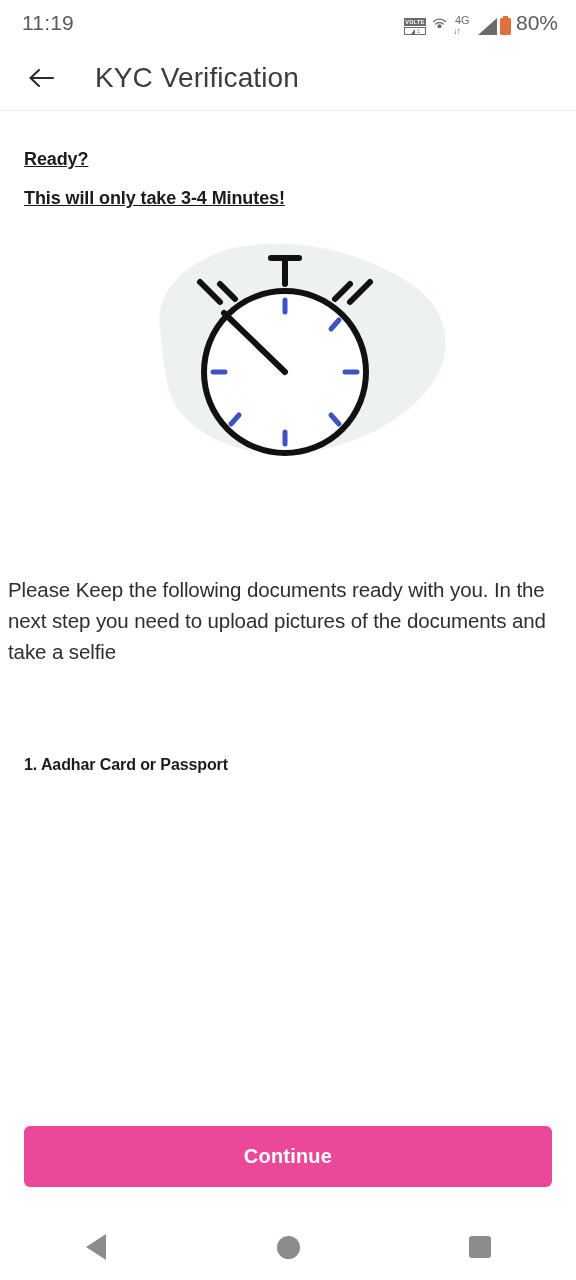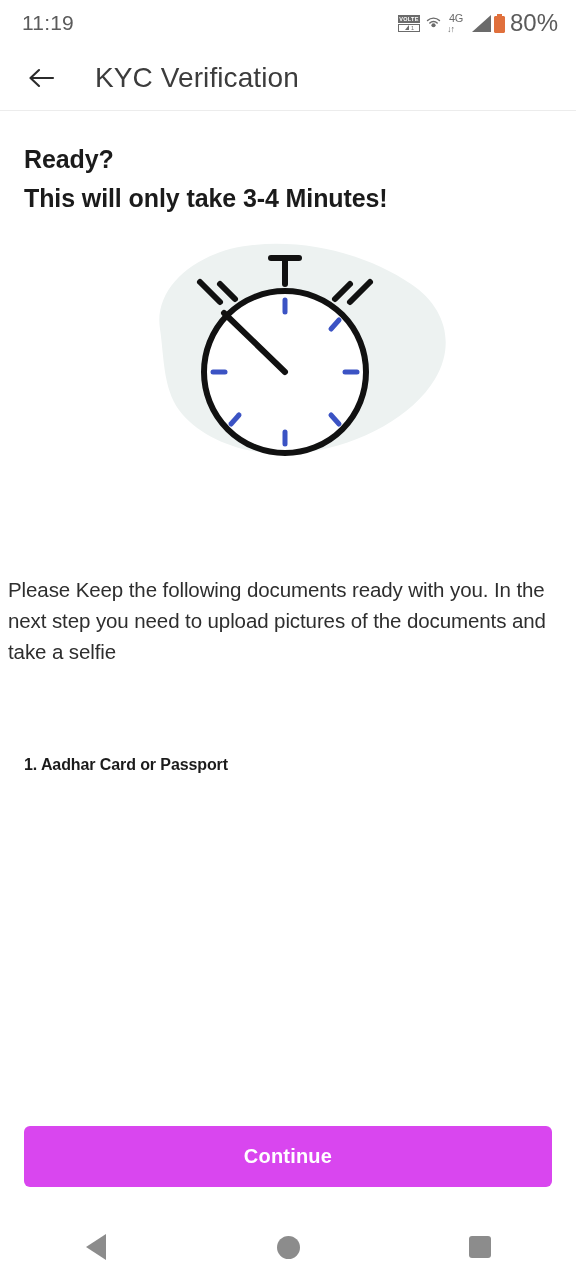--- a/index.html
+++ b/index.html
@@ -15,21 +15,21 @@
 
   
   .statusbar {
     position:absolute; top:0; left:0; width:576px; height:46px;
     display:flex; align-items:center; justify-content:space-between;
     padding:0 18px 0 22px;
   }
   .status-time {
     font-size:21px; color:#5b5b5b; letter-spacing:.2px;
   }
-  .status-icons { display:flex; align-items:center; gap:3px; }
+  .status-icons { display:flex; align-items:flex-end; gap:3px; }
 
   .ico-volte { position:relative; width:22px; height:17px; }
   .ico-volte .v-top {
     position:absolute; top:0; left:0; width:22px; height:8px;
     background:#6b6b6b; color:#fff; font-size:5.5px; font-weight:bold;
     line-height:8px; text-align:center; letter-spacing:.3px;
   }
   .ico-volte .v-bot {
     position:absolute; bottom:0; left:0; width:22px; height:8px;
     border:1px solid #6b6b6b; display:flex; align-items:center;
@@ -59,21 +59,21 @@
     background:#e0703c;
   }
   .ico-battery .b-body {
     position:absolute; top:2px; left:0; width:11px; height:17px;
     border:1.5px solid #e0703c; border-radius:1px; padding:1px;
   }
   .ico-battery .b-fill {
     position:absolute; left:1px; right:1px; bottom:1px; top:3px;
     background:#e0703c;
   }
-  .status-batt-pct { font-size:24px; color:#5b5b5b; margin-left:2px; }
+  .status-batt-pct { font-size:21px; color:#5b5b5b; margin-left:2px; }
 
   
   .appbar {
     position:absolute; top:46px; left:0; width:576px; height:64px;
     display:flex; align-items:center;
   }
   .back-btn {
     width:60px; height:64px; display:flex; align-items:center;
     justify-content:center; margin-left:12px; cursor:pointer;
   }
@@ -83,22 +83,22 @@
   .appbar-divider {
     position:absolute; top:110px; left:0; width:576px; height:1px;
     background:#ececec;
   }
 
   
   .content { position:absolute; top:111px; left:0; width:576px; }
 
   .heading-block { padding:29px 24px 0 24px; }
   .heading-line {
-    font-size:25px; font-weight:bold; color:#1b1b1b;
-    line-height:39px; letter-spacing:-.1px;
+    font-size:18px; font-weight:bold; color:#1b1b1b;
+    line-height:39px; letter-spacing:-.1px;text-decoration:underline;
   }
 
   .illus-wrap {
     position:relative; width:576px; height:280px; margin-top:16px;
   }
   .illus-wrap svg { display:block; margin:0 auto; }
 
   .body-copy {
     padding:0 8px; margin-top:60px;
     font-size:20.5px; color:#2e2e2e; line-height:31px; letter-spacing:-.1px;
@@ -110,21 +110,21 @@
     line-height:28px; letter-spacing:-.1px;
   }
   .doc-item + .doc-item { margin-top:29px; }
 
   
   .cta-wrap {
     position:absolute; top:1126px; left:24px; width:528px;
   }
   .cta-button {
     display:block; width:528px; height:61px; border:none; outline:none;
-    background:#d946ef; border-radius:6px; color:#ffffff;
+    background:#ec4899; border-radius:6px; color:#ffffff;
     font-family:"Liberation Sans", sans-serif;
     font-size:20px; font-weight:bold; letter-spacing:.2px; cursor:pointer;
   }
 
   
   .navbar {
     position:absolute; bottom:0; left:0; width:576px; height:66px;
     display:flex; align-items:center; background:#fff;
   }
   .nav-slot {

